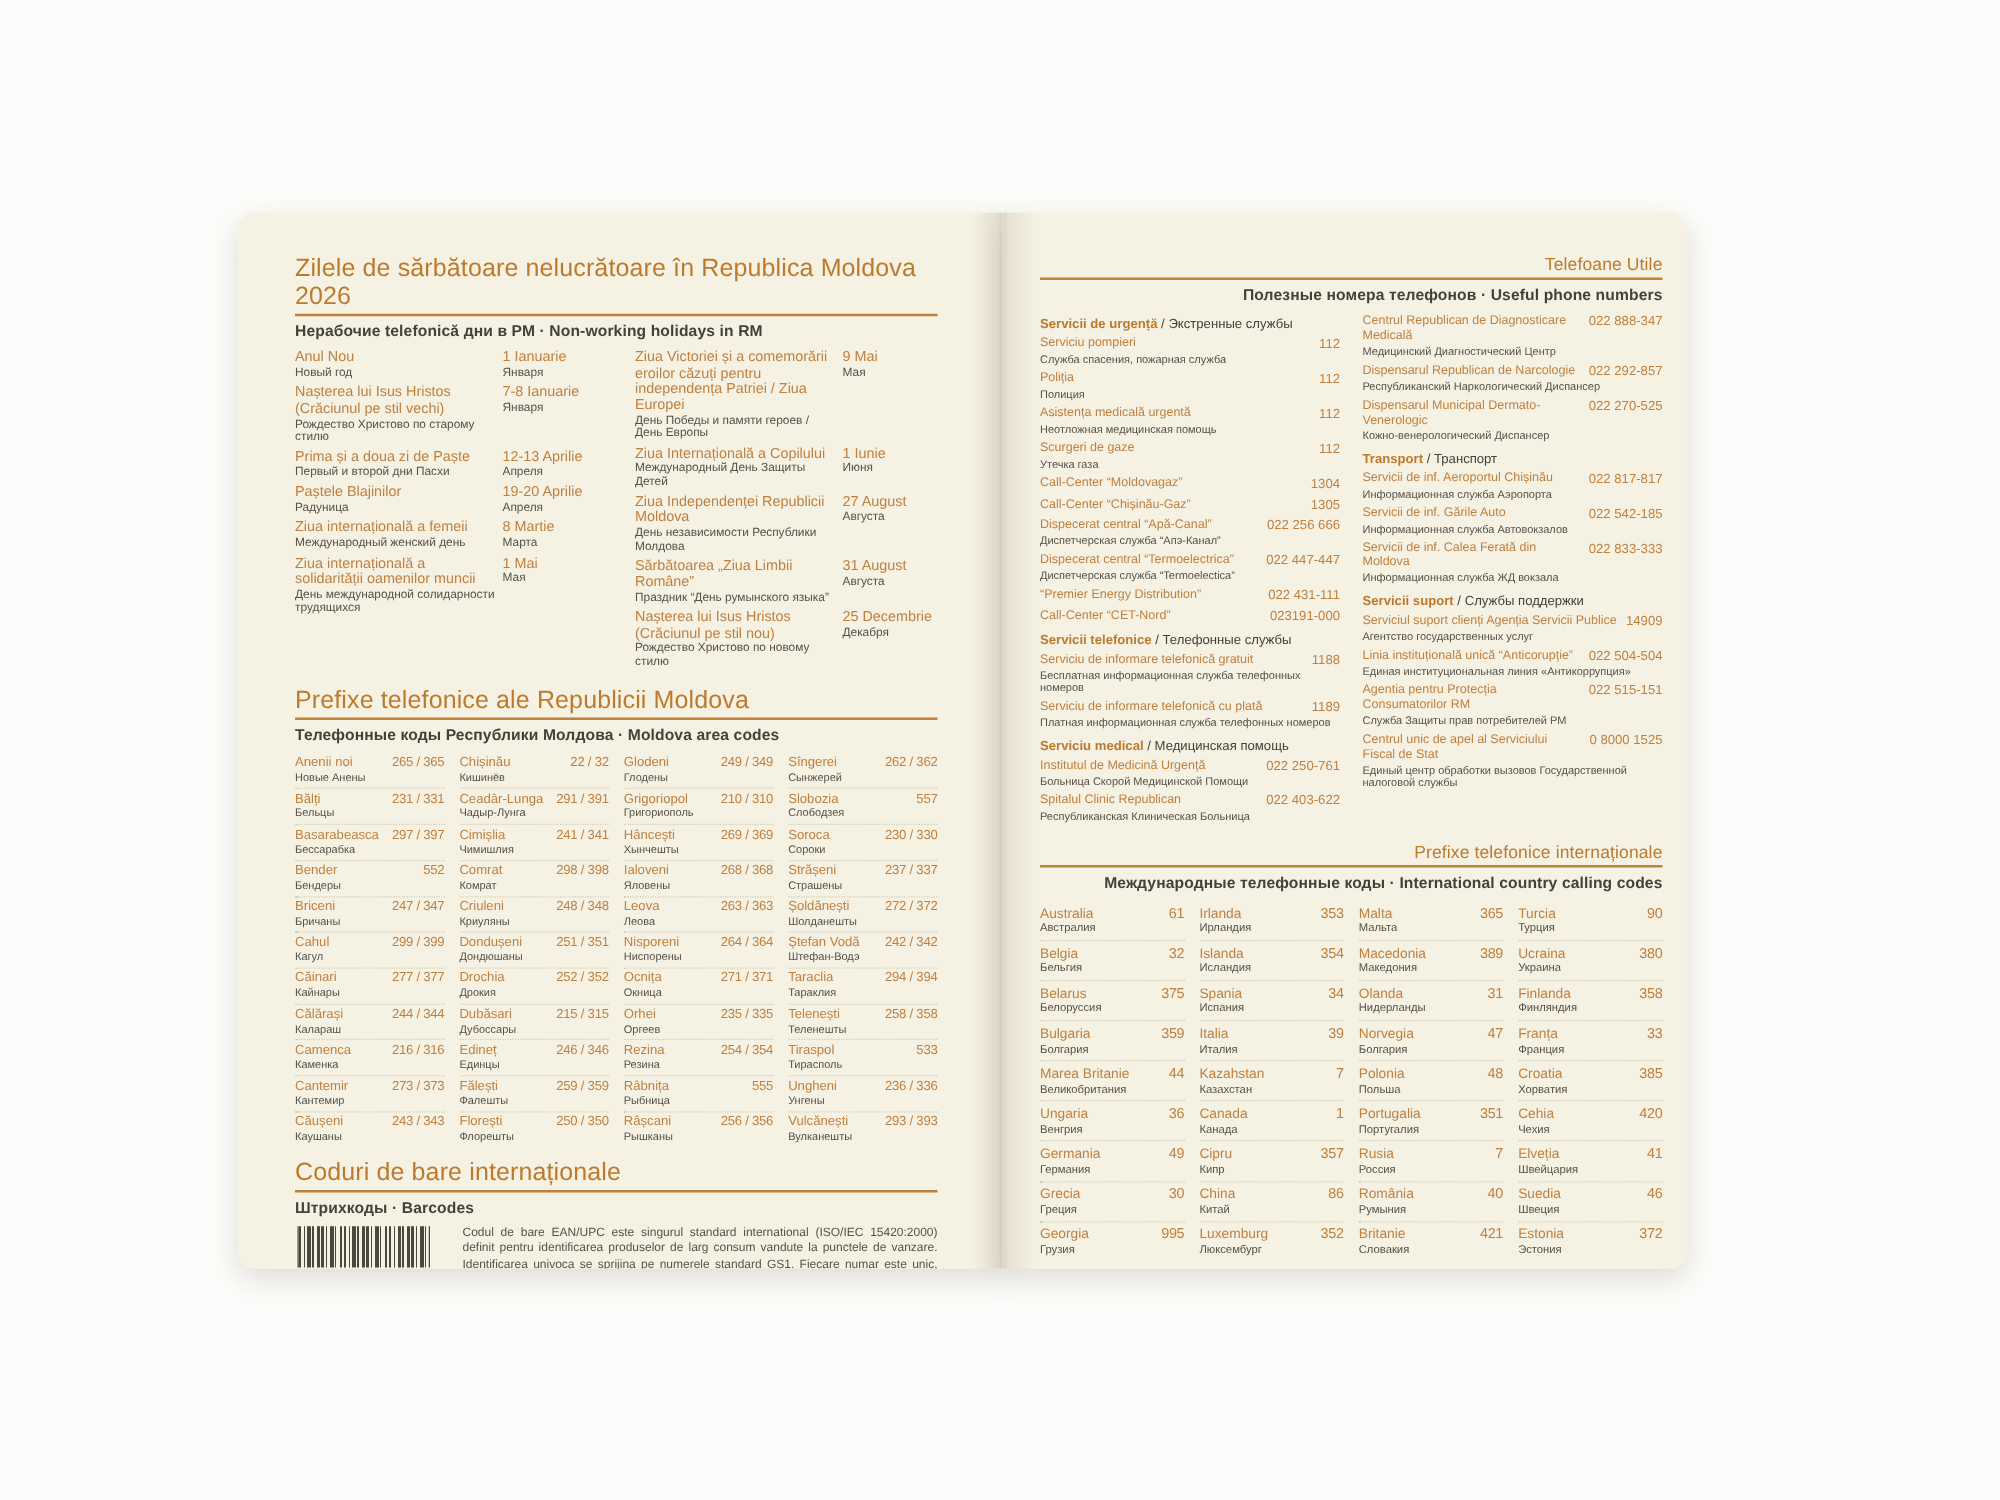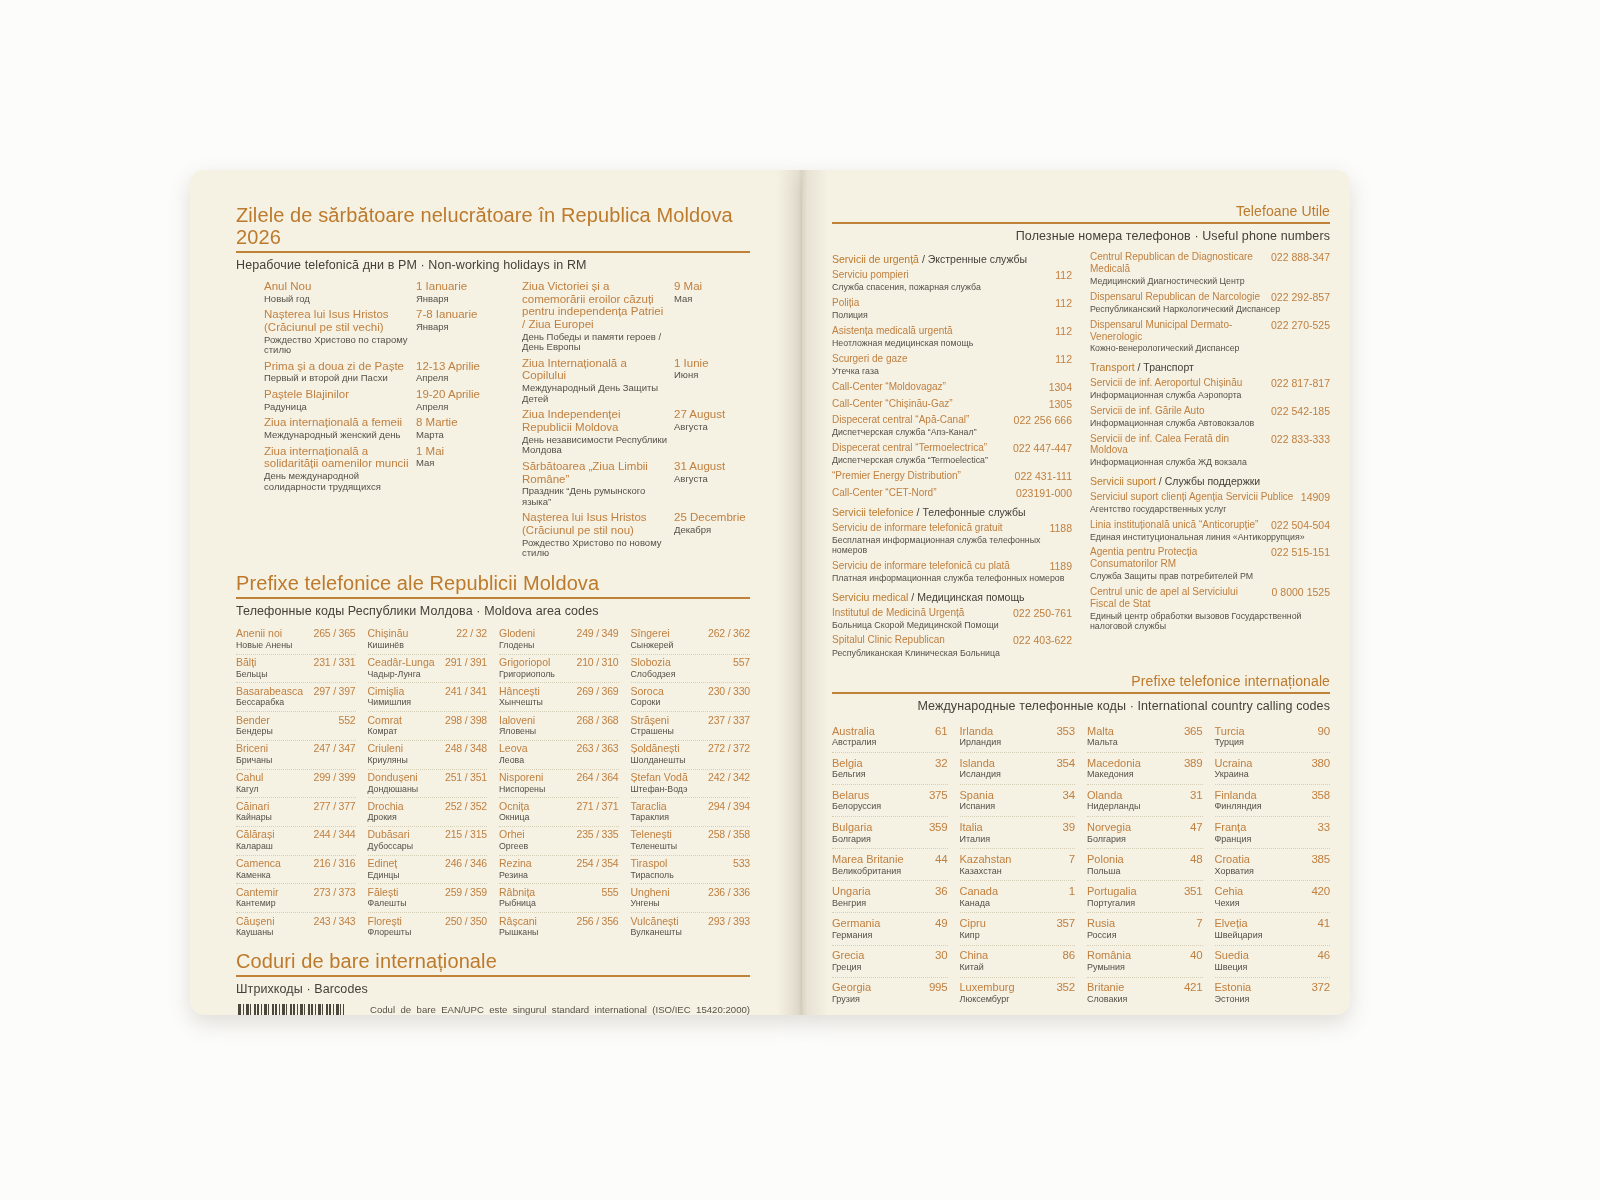--- a/index.html
+++ b/index.html
@@ -41,26 +41,26 @@
   }
   .sec{margin-bottom:9px;position:relative;}
   .sec-title{
     font-size:20px;line-height:1.1;font-weight:400;
     color:#bd7a2c;letter-spacing:0.1px;
     border-bottom:2px solid #c08138;
     padding-bottom:3px;margin:0 0 5px 0;
   }
   .sec-title.right{text-align:right;font-size:14px;}
   .sec-sub{
-    font-size:12.5px;color:#45413a;font-weight:400;
+    font-size:12.5px;color:#45413a;font-weight:700;
     margin-bottom:8px;letter-spacing:0.1px;
   }
   .sec-sub.right{text-align:right;}
   
-  .hol-cols{display:grid;grid-template-columns:1fr 1fr;column-gap:30px;align-items:start;margin-left:28px;}
+  .hol-cols{display:grid;grid-template-columns:1fr 1fr;column-gap:30px;align-items:start;}
   .hol-item{display:grid;grid-template-columns:1fr 76px;column-gap:6px;margin-bottom:4px;align-items:start;}
   .hol-ro{font-size:11.5px;line-height:1.1;color:#c08040;}
   .hol-ru{font-size:9.5px;line-height:1.12;color:#55504694;color:#565149;margin-top:1px;}
   .hol-date{text-align:left;}
   .hol-date-ro{font-size:11.5px;line-height:1.1;color:#c08040;}
   .hol-date-ru{font-size:9.5px;line-height:1.12;color:#565149;margin-top:1px;}
   
   .grid4{display:grid;grid-template-columns:repeat(4,1fr);column-gap:12px;align-items:start;}
   .ac-item{padding:2.5px 0 3px 0;border-bottom:1px dotted #d6cfb8;}
   .ac-item:last-child{border-bottom:none;}
@@ -86,21 +86,21 @@
     border-left:1.5px solid #4c473c;border-right:1.5px solid #4c473c;
   }
   .bc-desc{
     flex:1;font-size:9.6px;line-height:1.34;color:#57524a;
     text-align:justify;
   }
   
   .svc-cols{display:grid;grid-template-columns:1fr 1fr;column-gap:18px;align-items:start;margin-bottom:4px;}
   .svc-group{margin-bottom:7px;}
   .svc-head{font-size:10.5px;margin:2px 0 4px 0;}
-  .svc-head-ro{color:#bd7a2c;font-weight:400;}
+  .svc-head-ro{color:#bd7a2c;font-weight:700;}
   .svc-head-ru{color:#45413a;}
   .svc-head-ru:not(:empty)::before{content:" / ";color:#45413a;font-weight:400;}
   .svc-head:has(> .svc-head-ro:empty){display:none;}
   .svc-item{margin-bottom:4.5px;}
   .svc-top{display:flex;justify-content:space-between;align-items:flex-start;gap:6px;}
   .svc-ro{font-size:10px;line-height:1.18;color:#c08040;}
   .svc-num{font-size:10.5px;line-height:1.15;color:#c08040;white-space:nowrap;text-align:right;}
   .svc-ru{font-size:8.8px;line-height:1.18;color:#565149;margin-top:1px;}
   .svc-ru:empty{display:none;}
 </style>

